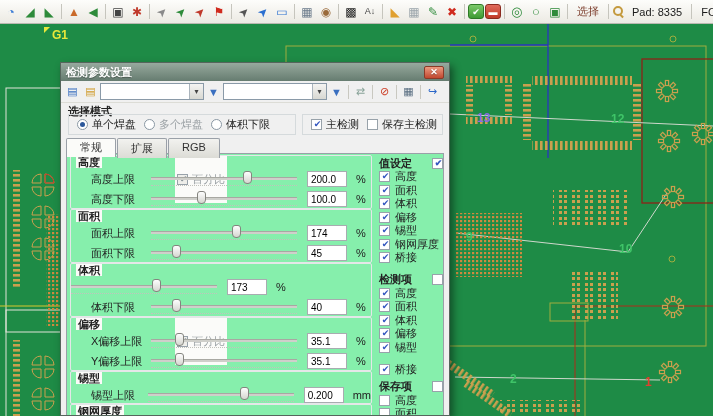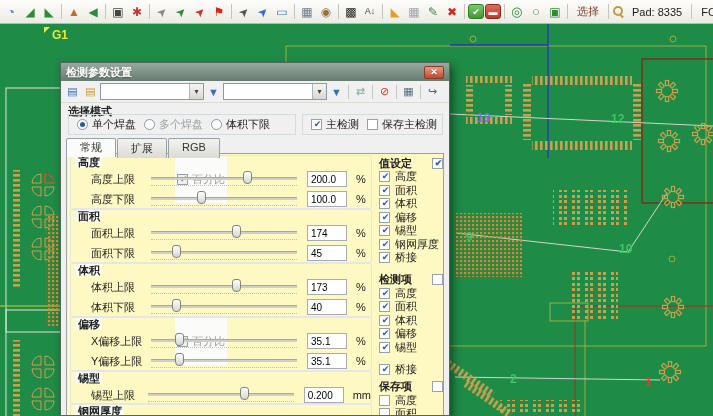--- a/index.html
+++ b/index.html
@@ -80,21 +80,21 @@
   .cb.disabled { background:#eeeeea; }
   .cb.disabled.checked::after { color:#8a949a; }
   .disabled-lbl.disabled { color:#9aa0a4;justify-content:center; }
 
   
   .tabs { display:flex; height:17px; margin:2px 5px 0; position:relative; z-index:2; }
   .tab { padding:2px 13px 17px; border:1px solid #9aa0a8; border-bottom:none; margin-right:1px;
     background:linear-gradient(#f2f2ef,#dcdcd6); border-radius:2px 2px 0 0; color:#333; }
   .tab.active { background:#fbfbf9; margin-bottom:-1px; padding-top:1px; }
   .tabpage { position:absolute; left:5px; right:5px; top:90px; bottom:0;
-    background:#fef9c3; border:1px solid #9aa0a8; border-bottom:none; overflow:hidden; }
+    background:#86efac; border:1px solid #9aa0a8; border-bottom:none; overflow:hidden; }
 
   
   .params { position:absolute; left:3px; top:1px; width:302px; }
   .pgroup { position:relative; border:1px solid #e4e7e8; border-radius:2px; height:54px; margin-bottom:0; }
   .pgroup.single { height:33px; }
   .ptitle { position:absolute; left:5px; top:0; font-weight:bold; background:#fbfbf9; padding:0 2px; line-height:12px; }
   .pct { position:absolute; left:104px; top:0; display:flex; gap:4px; align-items:center; background:#fbfbf9; padding:16px 2px; color:#9aa0a4; }
   .prow { display:flex; align-items:center; height:20px; }
   .prow.first { margin-top:13px; }
   .plbl { width:80px; padding-left:20px; white-space:nowrap; }
@@ -386,21 +386,20 @@
                 <span class="thumb" style="left: 17%;"></span>
               </span>
             <input class="pval" readonly="" value="45" style="">
             <span class="punit">%</span>
           </div>
         </div>
 
         <div class="pgroup">
           <span class="ptitle">体积</span>
           <div class="prow first">
-            <span class="plbl">体积上限</span>
             <span class="track">
                 <span class="ticks"></span>
                 <span class="thumb" style="left: 58%;"></span>
               </span>
             <input class="pval" readonly="" value="173" style="">
             <span class="punit">%</span>
           </div>
           <div class="prow">
             <span class="plbl">体积下限</span>
             <span class="track">

